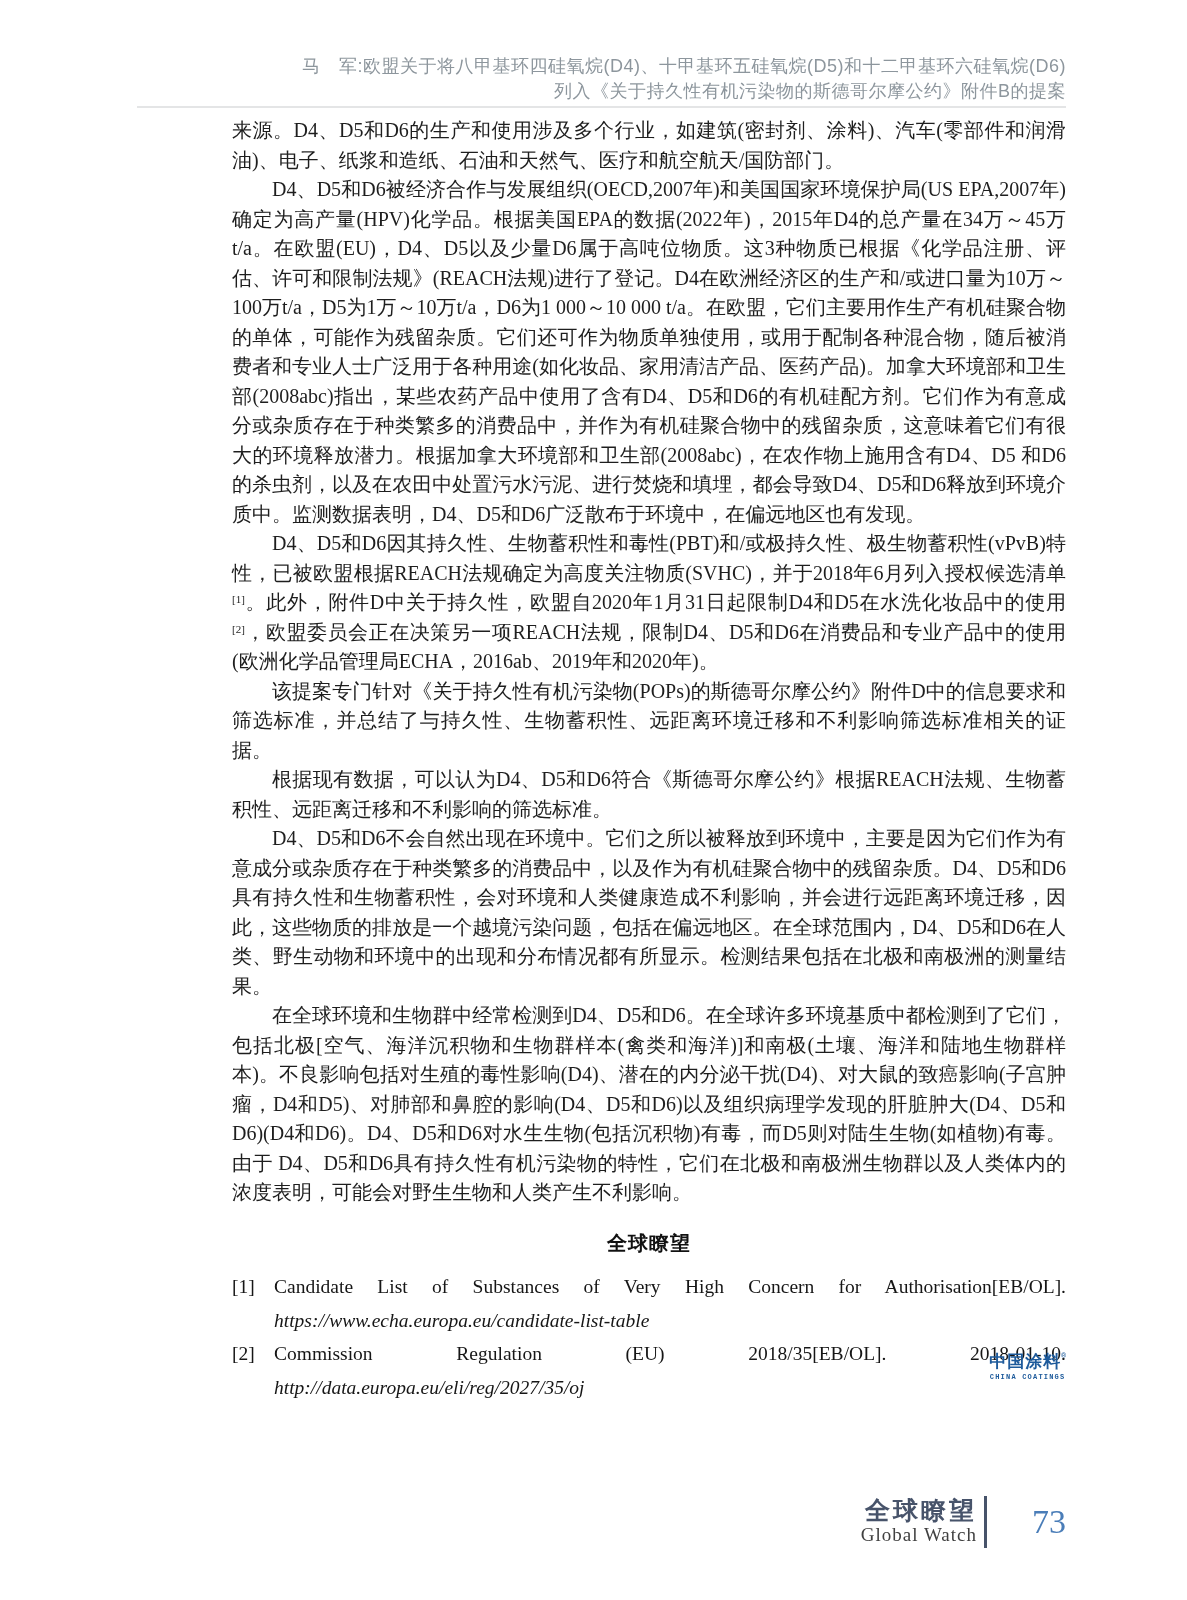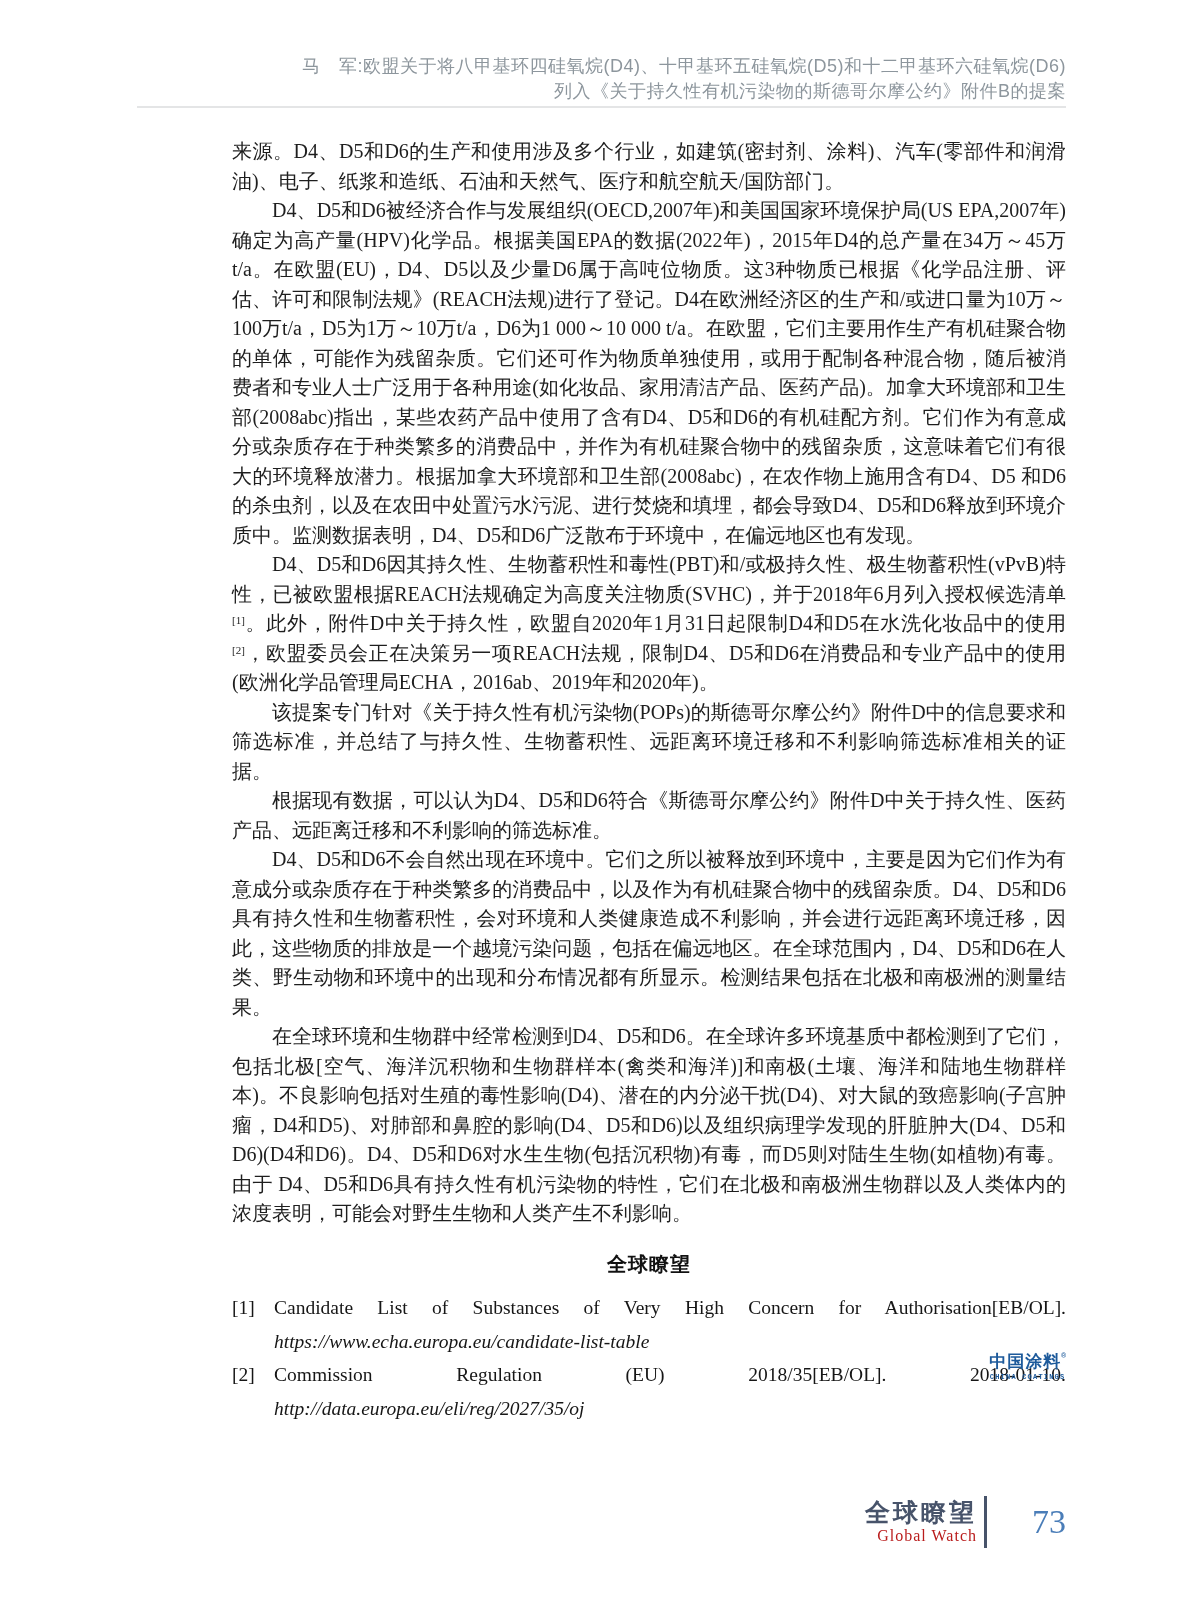--- a/index.html
+++ b/index.html
@@ -19,21 +19,21 @@
     font-size:18px;line-height:25px;
     font-family:"Liberation Sans","DejaVu Sans",sans-serif;
     letter-spacing:0.5px;
   }
   .head-rule{
     position:absolute;top:106px;left:137px;width:929px;height:2px;
     background:#e4e5e6;
   }
   
   .content{
-    position:absolute;top:137px;left:232px;width:834px;
+    position:absolute;top:116px;left:232px;width:834px;
     color:#1e1e1e;
     font-size:20px;line-height:29.5px;
     text-align:justify;
   }
   .para{margin:0;}
   .para.indent{text-indent:2em;}
   .para sup{font-size:11px;line-height:0;vertical-align:6px;}
   
   .ref-heading{
     text-align:center;font-weight:bold;
@@ -61,21 +61,21 @@
     display:flex;align-items:center;
   }
   .folio-titles{text-align:right;}
   .folio-cn{
     font-size:25px;letter-spacing:3px;color:#47536a;
     font-family:"Liberation Sans","DejaVu Sans",sans-serif;
     line-height:1.1;
     font-weight:bold;
   }
   .folio-en{
-    font-size:16px;color:#b91c1c;line-height:1.2;
+    font-size:19px;color:#404040;line-height:1.2;
     font-family:"Liberation Serif","DejaVu Serif",serif;
     letter-spacing:1px;
   }
   .folio-bar{width:3px;height:52px;background:#47536a;margin:0 9px 0 7px;}
   .folio-num{
     font-size:34px;color:#4a7db8;
     font-family:"Liberation Serif","DejaVu Serif",serif;
     margin-left:36px;
   }
 </style>
@@ -90,21 +90,21 @@
   </div>
 
   <div class="head-rule"></div>
 
   <div class="content">
     <div>
         <p class="para"><span>来源。D4、D5和D6的生产和使用涉及多个行业，如建筑(密封剂、涂料)、汽车(零部件和润滑油)、电子、纸浆和造纸、石油和天然气、医疗和航空航天/国防部门。</span></p>
         <p class="para indent"><span>D4、D5和D6被经济合作与发展组织(OECD,2007年)和美国国家环境保护局(US EPA,2007年)确定为高产量(HPV)化学品。根据美国EPA的数据(2022年)，2015年D4的总产量在34万～45万t/a。在欧盟(EU)，D4、D5以及少量D6属于高吨位物质。这3种物质已根据《化学品注册、评估、许可和限制法规》(REACH法规)进行了登记。D4在欧洲经济区的生产和/或进口量为10万～100万t/a，D5为1万～10万t/a，D6为1 000～10 000 t/a。在欧盟，它们主要用作生产有机硅聚合物的单体，可能作为残留杂质。它们还可作为物质单独使用，或用于配制各种混合物，随后被消费者和专业人士广泛用于各种用途(如化妆品、家用清洁产品、医药产品)。加拿大环境部和卫生部(2008abc)指出，某些农药产品中使用了含有D4、D5和D6的有机硅配方剂。它们作为有意成分或杂质存在于种类繁多的消费品中，并作为有机硅聚合物中的残留杂质，这意味着它们有很大的环境释放潜力。根据加拿大环境部和卫生部(2008abc)，在农作物上施用含有D4、D5 和D6的杀虫剂，以及在农田中处置污水污泥、进行焚烧和填埋，都会导致D4、D5和D6释放到环境介质中。监测数据表明，D4、D5和D6广泛散布于环境中，在偏远地区也有发现。</span></p>
         <p class="para indent"><span>D4、D5和D6因其持久性、生物蓄积性和毒性(PBT)和/或极持久性、极生物蓄积性(vPvB)特性，已被欧盟根据REACH法规确定为高度关注物质(SVHC)，并于2018年6月列入授权候选清单</span><sup>[1]</sup><span>。此外，附件D中关于持久性，欧盟自2020年1月31日起限制D4和D5在水洗化妆品中的使用</span><sup>[2]</sup><span>，欧盟委员会正在决策另一项REACH法规，限制D4、D5和D6在消费品和专业产品中的使用(欧洲化学品管理局ECHA，2016ab、2019年和2020年)。</span></p>
         <p class="para indent"><span>该提案专门针对《关于持久性有机污染物(POPs)的斯德哥尔摩公约》附件D中的信息要求和筛选标准，并总结了与持久性、生物蓄积性、远距离环境迁移和不利影响筛选标准相关的证据。</span></p>
-        <p class="para indent"><span>根据现有数据，可以认为D4、D5和D6符合《斯德哥尔摩公约》附件D中关于持久性、医药产品、远距离迁移和不利影响的筛选标准。</span></p>
+        <p class="para indent"><span>根据现有数据，可以认为D4、D5和D6符合《斯德哥尔摩公约》根据REACH法规、生物蓄积性、远距离迁移和不利影响的筛选标准。</span></p>
         <p class="para indent"><span>D4、D5和D6不会自然出现在环境中。它们之所以被释放到环境中，主要是因为它们作为有意成分或杂质存在于种类繁多的消费品中，以及作为有机硅聚合物中的残留杂质。D4、D5和D6具有持久性和生物蓄积性，会对环境和人类健康造成不利影响，并会进行远距离环境迁移，因此，这些物质的排放是一个越境污染问题，包括在偏远地区。在全球范围内，D4、D5和D6在人类、野生动物和环境中的出现和分布情况都有所显示。检测结果包括在北极和南极洲的测量结果。</span></p>
         <p class="para indent"><span>在全球环境和生物群中经常检测到D4、D5和D6。在全球许多环境基质中都检测到了它们，包括北极[空气、海洋沉积物和生物群样本(禽类和海洋)]和南极(土壤、海洋和陆地生物群样本)。不良影响包括对生殖的毒性影响(D4)、潜在的内分泌干扰(D4)、对大鼠的致癌影响(子宫肿瘤，D4和D5)、对肺部和鼻腔的影响(D4、D5和D6)以及组织病理学发现的肝脏肿大(D4、D5和D6)(D4和D6)。D4、D5和D6对水生生物(包括沉积物)有毒，而D5则对陆生生物(如植物)有毒。由于 D4、D5和D6具有持久性有机污染物的特性，它们在北极和南极洲生物群以及人类体内的浓度表明，可能会对野生生物和人类产生不利影响。</span></p>
       </div>
 
     <div class="ref-heading">全球瞭望</div>
     <div>
         <div class="ref-item">
           <div class="ref-label">[1]</div>
           <div class="ref-body"><span>Candidate List of Substances of Very High Concern for Authorisation[EB/OL]. </span><span class="it">https://www.echa.europa.eu/candidate-list-table</span></div>
         </div>

